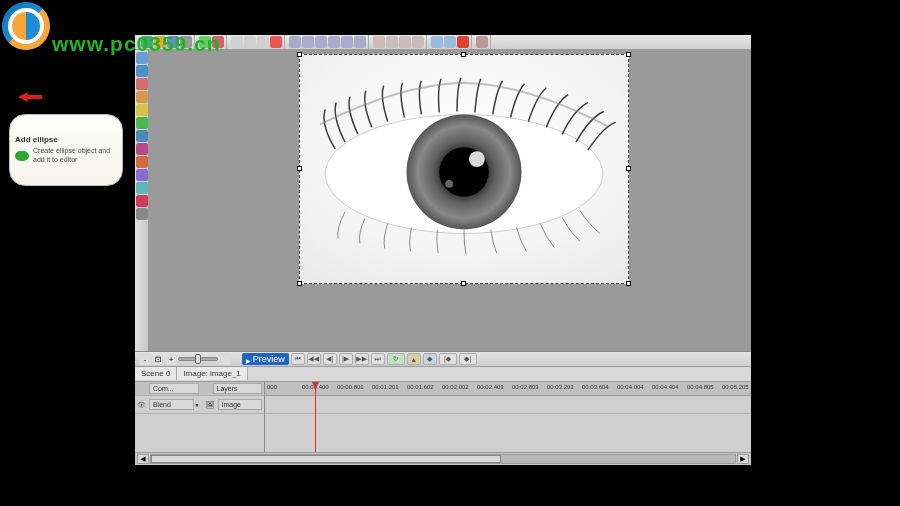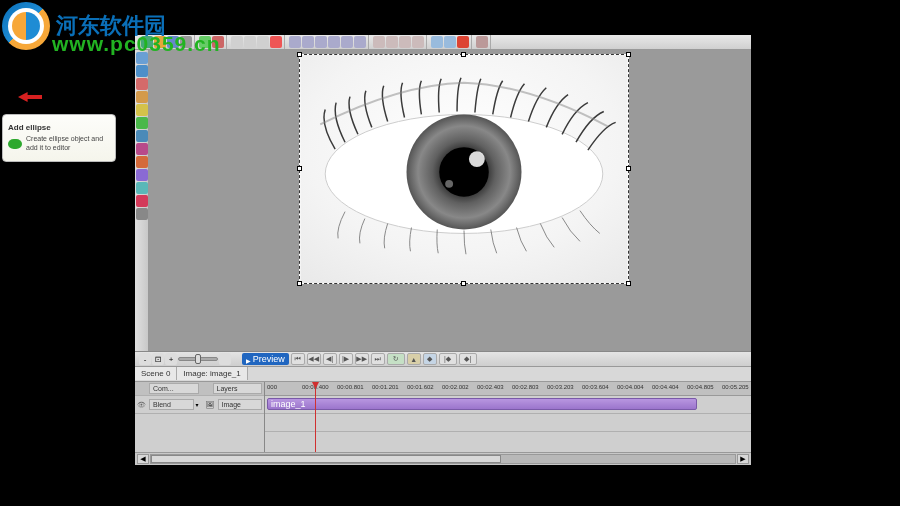--- a/index.html
+++ b/index.html
@@ -17,21 +17,21 @@
 .main-area{flex:1;display:flex;overflow:hidden}
 .left-toolbar{width:14px;background:linear-gradient(90deg,#e0e0e0,#c8c8c8);display:flex;flex-direction:column;padding:2px 0;gap:1px;border-right:1px solid #999}
 .lt-btn{width:12px;height:12px;margin:0 auto;border-radius:2px;display:flex;align-items:center;justify-content:center;font-size:8px}
 .canvas-wrap{flex:1;background:#9a9a9a;position:relative;overflow:hidden}
 .canvas-obj{position:absolute;top:4px;left:150px;width:330px;height:230px;background:#fff;border:1px dashed #333}
 .handle{position:absolute;width:5px;height:5px;background:#fff;border:1px solid #000}
 .h-tl{top:-3px;left:-3px}.h-tm{top:-3px;left:50%;margin-left:-3px}.h-tr{top:-3px;right:-3px}
 .h-ml{top:50%;left:-3px;margin-top:-3px}.h-mr{top:50%;right:-3px;margin-top:-3px}
 .h-bl{bottom:-3px;left:-3px}.h-bm{bottom:-3px;left:50%;margin-left:-3px}.h-br{bottom:-3px;right:-3px}
 .eye-svg{width:100%;height:100%}
-.tooltip{position:absolute;top:114px;left:2px;width:114px;background:linear-gradient(#fdfdfa,#f5f5ec);border:1px solid #bbb;border-radius:4px;padding:8px 5px;z-index:50;box-shadow:1px 1px 3px rgba(0,0,0,.2)}
+.tooltip{position:absolute;top:114px;left:9px;width:114px;background:linear-gradient(#fdfdfa,#f5f5ec);border:1px solid #bbb;border-radius:16px;padding:20px 5px;z-index:50;box-shadow:1px 1px 3px rgba(0,0,0,.2)}
 .tooltip-title{font-weight:bold;font-size:8px;margin-bottom:3px;color:#333}
 .tooltip-body{display:flex;align-items:center;gap:4px}
 .tooltip-icon{width:14px;height:10px;background:#2da82d;border-radius:50%/60%;flex-shrink:0}
 .tooltip-text{font-size:7px;color:#444;line-height:1.25}
 .arrow{position:absolute;top:92px;left:18px;z-index:49}
 .arrow-shape{width:24px;height:10px;background:#d62020;clip-path:polygon(0 50%,40% 0,40% 30%,100% 30%,100% 70%,40% 70%,40% 100%)}
 .bottom-section{background:#b5b5b5;border-top:1px solid #888}
 .transport{height:15px;background:linear-gradient(#e4e4e4,#cecece);display:flex;align-items:center;padding:0 4px;gap:3px;border-bottom:1px solid #999}
 .zoom-ctrl{display:flex;gap:1px;align-items:center}
 .zoom-ctrl .tb-btn{width:12px;height:12px}
@@ -57,21 +57,20 @@
 .bottom-scroll{height:13px;background:#c8c8c8;border-top:1px solid #999;display:flex;align-items:center;padding:0 2px}
 .sb-btn{width:12px;height:10px;background:#d8d8d8;border:1px solid #999;font-size:7px;text-align:center}
 .sb-track{flex:1;height:10px;background:#b8b8b8;border:1px solid #999;margin:0 1px;position:relative}
 .sb-thumb{position:absolute;height:8px;background:#d8d8d8;border:1px solid #888;top:0;left:0;width:60%}
 </style>
 </head>
 <body>
 
 <div class="watermark-logo">
   <div class="logo-circle"></div>
-  <div class="logo-text">河东软件园</div>
 </div>
 <div class="watermark-url">www.pc0359.cn</div>
 
 <div class="app">
 
   <div class="top-toolbar">
     <div class="tb-group">
         <div class="tb-btn" style="background:#4a7"></div>
         <div class="tb-btn" style="background:#e5a63a"></div>
         <div class="tb-btn" style="background:#68c"></div>
@@ -258,25 +257,20 @@
             <span class="ruler-tick" style="left: 177px;">00:02.002</span>
             <span class="ruler-tick" style="left: 212px;">00:02.403</span>
             <span class="ruler-tick" style="left: 247px;">00:02.803</span>
             <span class="ruler-tick" style="left: 282px;">00:03.203</span>
             <span class="ruler-tick" style="left: 317px;">00:03.604</span>
             <span class="ruler-tick" style="left: 352px;">00:04.004</span>
             <span class="ruler-tick" style="left: 387px;">00:04.404</span>
             <span class="ruler-tick" style="left: 422px;">00:04.805</span>
             <span class="ruler-tick" style="left: 457px;">00:05.205</span>
           </div>
-        <div class="tr-row">
-          <div class="clip" style="left:2px;width:430px">
-            <span>image_1</span>
-          </div>
-        </div>
         <div class="tr-row"></div>
       </div>
     </div>
 
     <div class="bottom-scroll">
       <div class="sb-btn">◀</div>
       <div class="sb-track">
           <div class="sb-thumb"></div>
         </div>
       <div class="sb-btn">▶</div>

